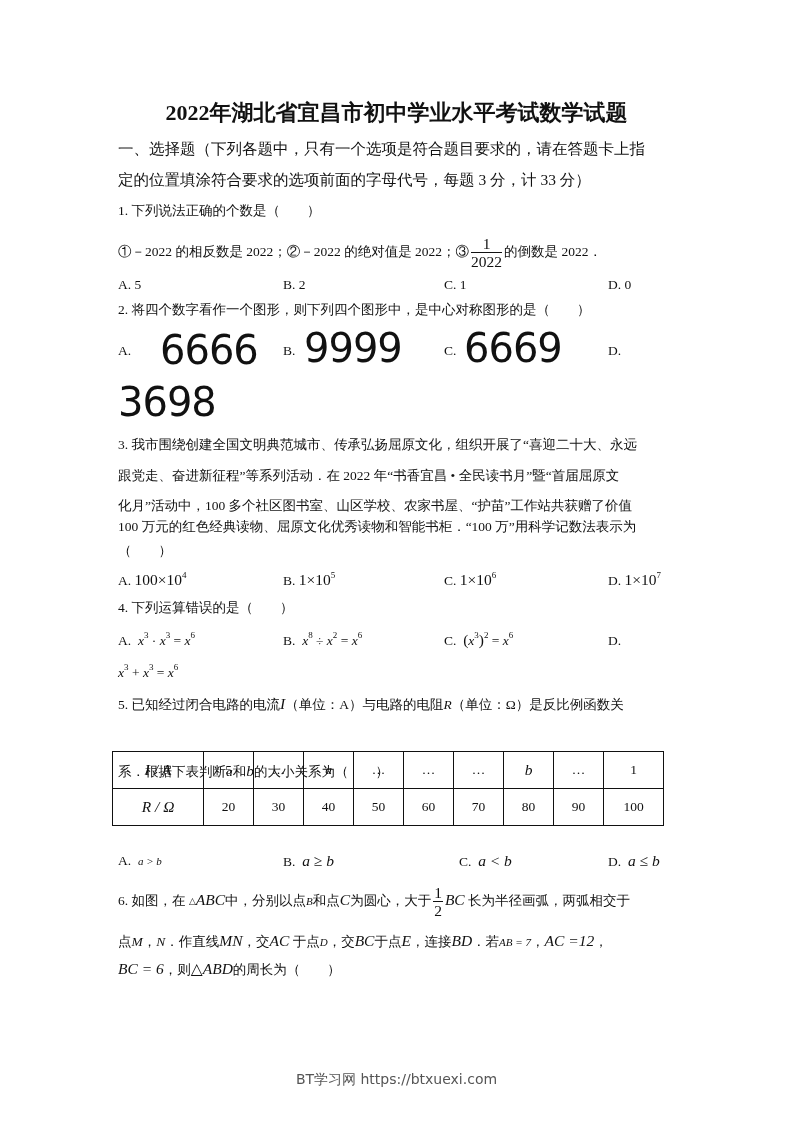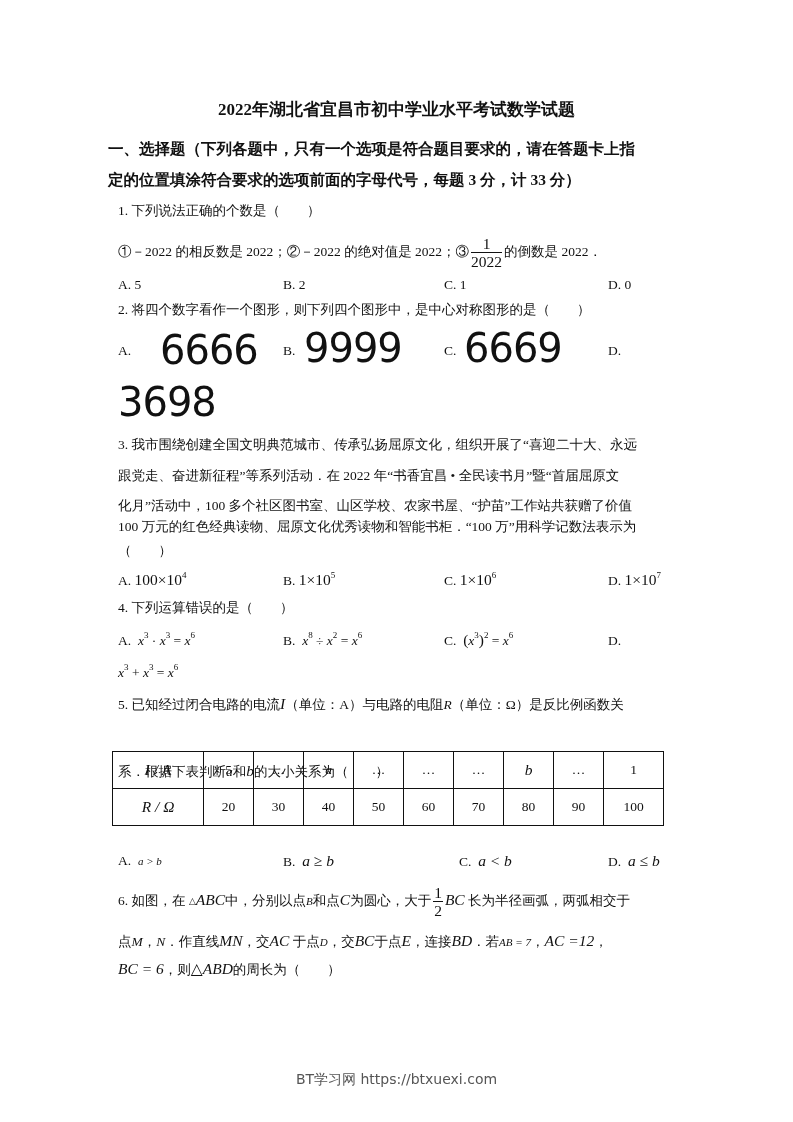--- a/index.html
+++ b/index.html
@@ -1,20 +1,20 @@
 <!DOCTYPE html>
 <html><head>
 <meta charset="utf-8">
 <style>
   html, body { margin:0; padding:0; background:#ffffff; }
   body { width:793px; height:1122px; position:relative; overflow:hidden;
          font-family:"Liberation Serif","DejaVu Serif",serif; color:#111; }
   .abs { position:absolute; white-space:nowrap; }
-  .title { left:0; width:793px; text-align:center; top:98px; font-size:17px; font-weight:bold; }
-  .sec { left:108px; font-size:15.5px; font-weight:bold; }
+  .title { left:0; width:793px; text-align:center; top:98px; font-size:22px; font-weight:bold; }
+  .sec { left:118px; font-size:15.5px; font-weight:normal; }
   .txt { font-size:13.5px; }
   .opt { font-size:13.5px; }
   .math { font-style:italic; font-family:"Liberation Serif","DejaVu Serif",serif; }
   .big { font-size:15.5px; }
   sup { font-size:9px; vertical-align:7px; line-height:0; }
   .frac { display:inline-block; vertical-align:middle; text-align:center; margin:0 2px; }
   .frac span { display:block; line-height:17px; }
   .frac .num { border-bottom:1px solid #111; padding:0 1px; }
   .digits { font-family:"DejaVu Sans","Liberation Sans",sans-serif; font-size:40px; letter-spacing:-1px; color:#111; filter:blur(0.6px); }
   table.t5 { position:absolute; left:112px; top:751px; border-collapse:collapse; font-size:13.5px; }

